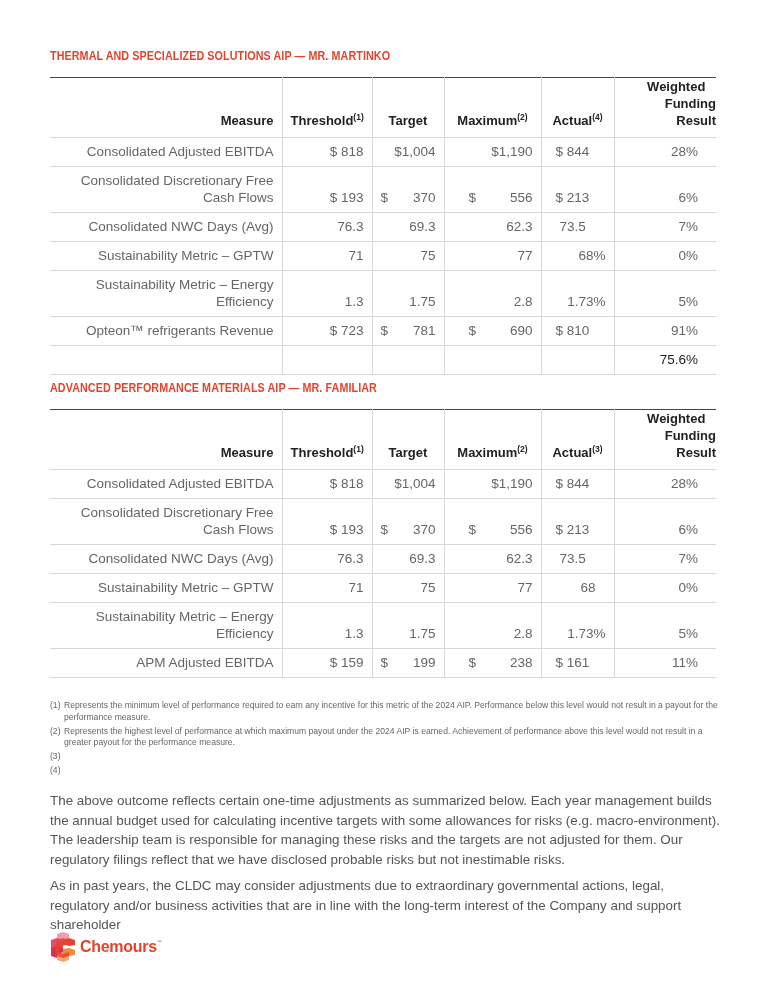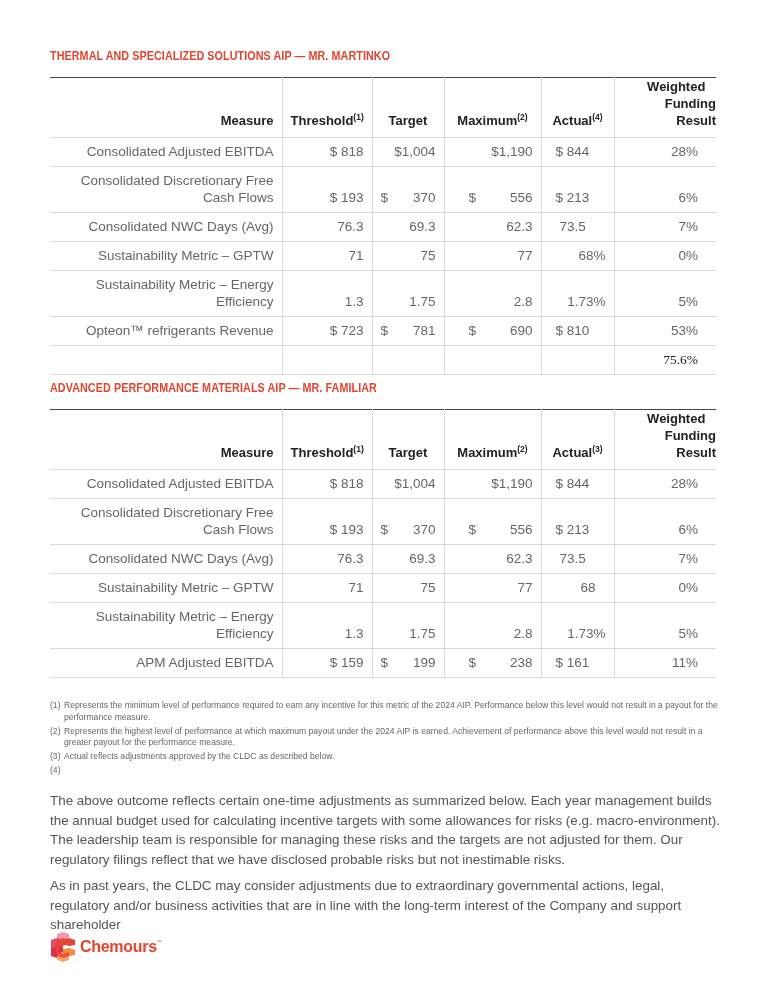--- a/index.html
+++ b/index.html
@@ -112,23 +112,23 @@
             <span>781</span>
           </div>
         </td>
       <td class="col-b">
           <div class="dollar" style="padding-left:16px;">
             <span>$</span>
             <span>690</span>
           </div>
         </td>
       <td class="col-b" style="text-align:left;padding-left:14px;">$ 810</td>
-      <td class="col-b" style="padding-right:18px;">53%</td>
-    </tr>
-    <tr style="height:29px;font-family:Liberation Serif, serif;">
+      <td class="col-b" style="padding-right:18px;">91%</td>
+    </tr>
+    <tr style="height:29px;">
       <td class="measure"></td>
       <td class="col-b"></td>
       <td class="col-b"></td>
       <td class="col-b"></td>
       <td class="col-b"></td>
       <td class="col-b total" style="padding-right:18px;">75.6%</td>
     </tr>
   </tbody>
 </table>
 
@@ -232,21 +232,20 @@
   <div class="fn">
       <span class="fn-num">(1)</span>
       <span>Represents the minimum level of performance required to earn any incentive for this metric of the 2024 AIP. Performance below this level would not result in a payout for the performance measure.</span>
     </div>
   <div class="fn">
       <span class="fn-num">(2)</span>
       <span>Represents the highest level of performance at which maximum payout under the 2024 AIP is earned. Achievement of performance above this level would not result in a greater payout for the performance measure.</span>
     </div>
   <div class="fn">
       <span class="fn-num">(3)</span>
-      <span>Actual reflects adjustments approved by the CLDC as described below.</span>
     </div>
   <div class="fn">
       <span class="fn-num">(4)</span>
     </div>
 </div>
 
 <div class="para" style="top:791px;">The above outcome reflects certain one-time adjustments as summarized below. Each year management builds the annual budget used for calculating incentive targets with some allowances for risks (e.g. macro-environment). The leadership team is responsible for managing these risks and the targets are not adjusted for them. Our regulatory filings reflect that we have disclosed probable risks but not inestimable risks.</div>
 <div class="para" style="top:876px;">As in past years, the CLDC may consider adjustments due to extraordinary governmental actions, legal, regulatory and/or business activities that are in line with the long-term interest of the Company and support shareholder</div>
 
 <div class="logo">

